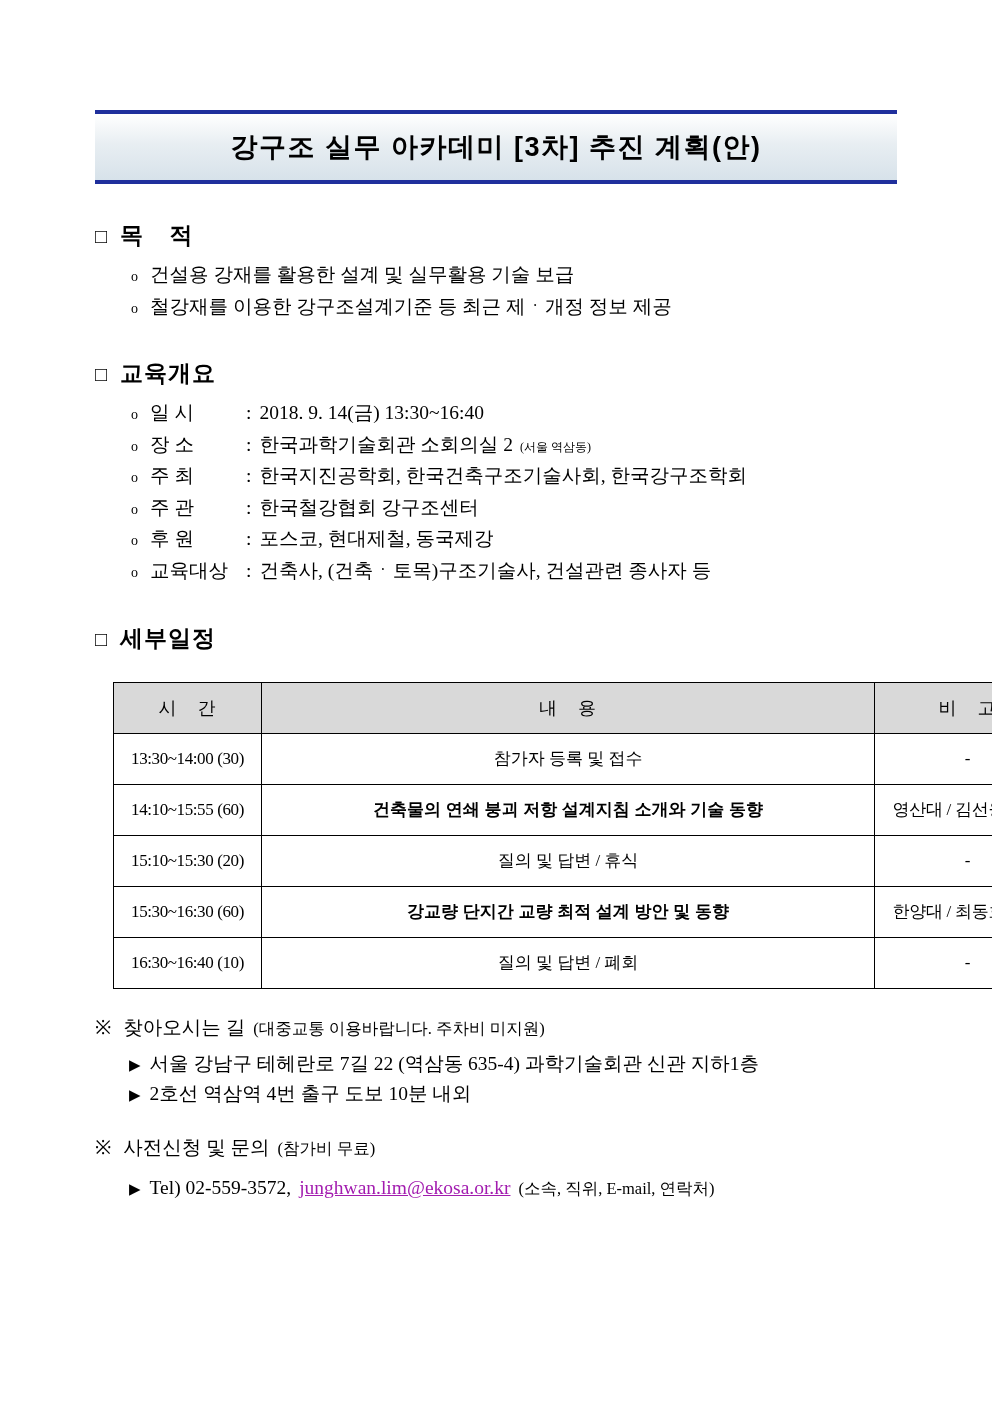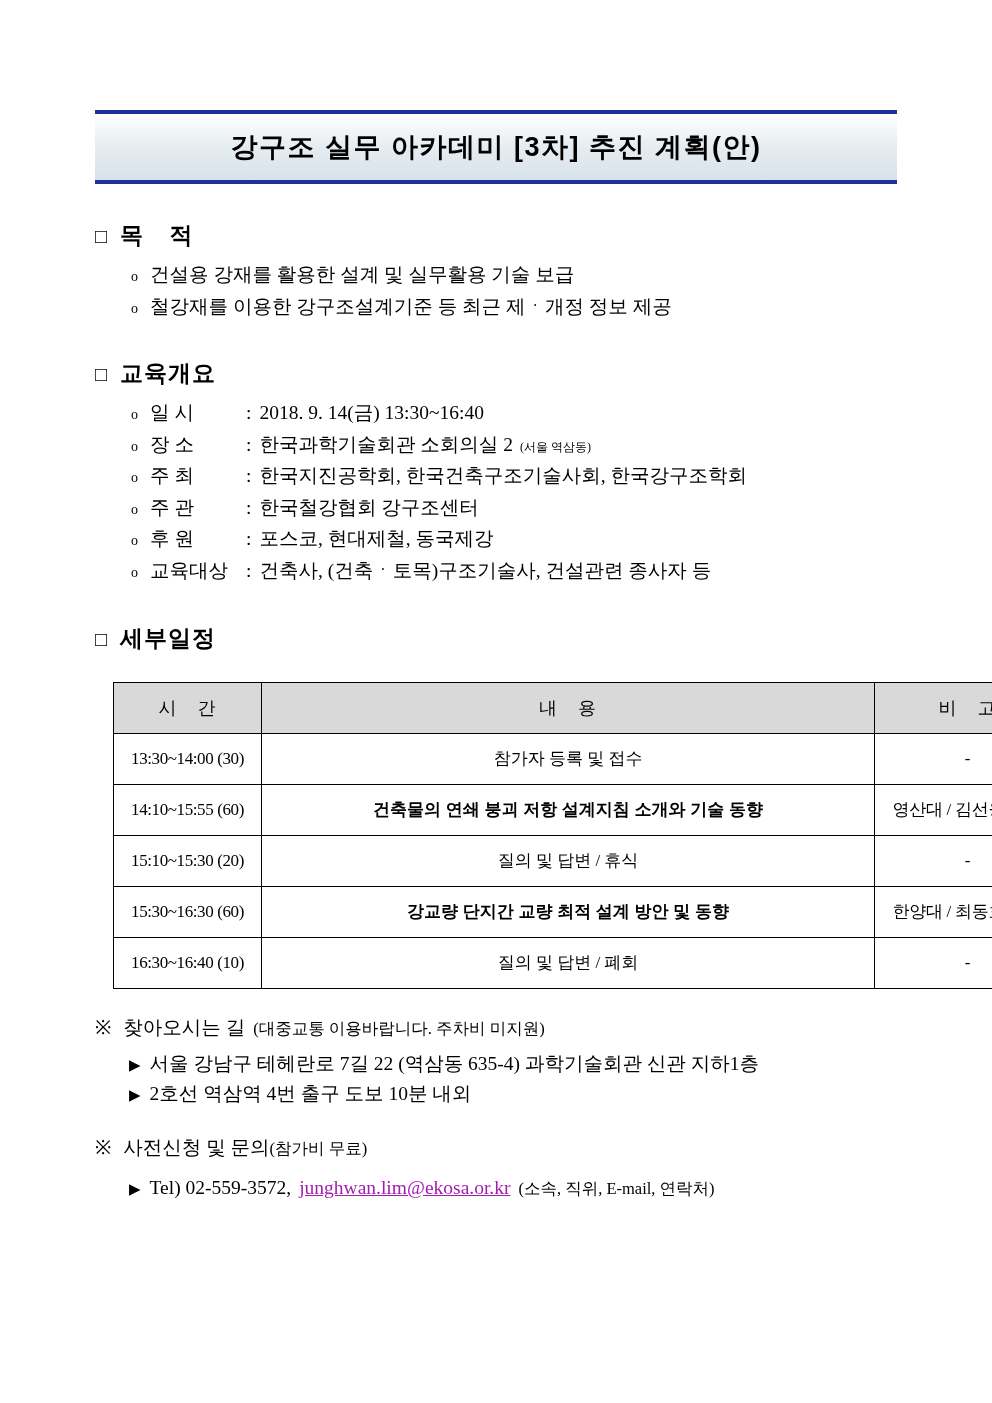--- a/index.html
+++ b/index.html
@@ -289,21 +289,21 @@
     <div class="sub-line">
       <span class="tri">▶</span>
       <span>2호선 역삼역 4번 출구 도보 10분 내외</span>
     </div>
   </div>
 
   <div class="foot-block">
     <div class="foot-line">
       <span class="foot-mark">※</span>
       <span>사전신청 및 문의</span>
-      <span class="paren-small" style="">(참가비 무료)</span>
+      <span class="paren-small" style="margin-left:8px">(참가비 무료)</span>
     </div>
     <div class="sub-line" style="margin-top:12px">
       <span class="tri">▶</span>
       <span>Tel) 02-559-3572,</span>
       <a class="mail" href="#" style="margin-left:8px">junghwan.lim@ekosa.or.kr</a>
       <span class="paren-small" style="margin-left:8px">(소속, 직위, E-mail, 연락처)</span>
     </div>
   </div>
 
 </div>

